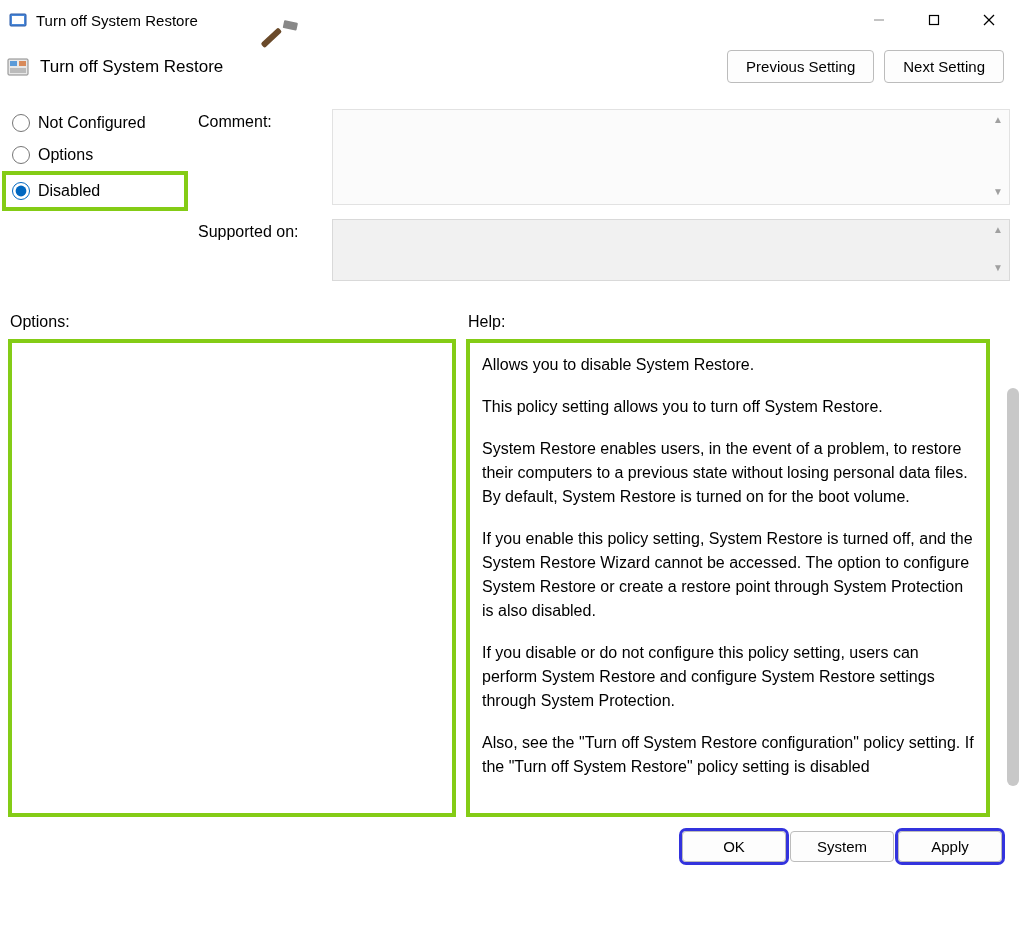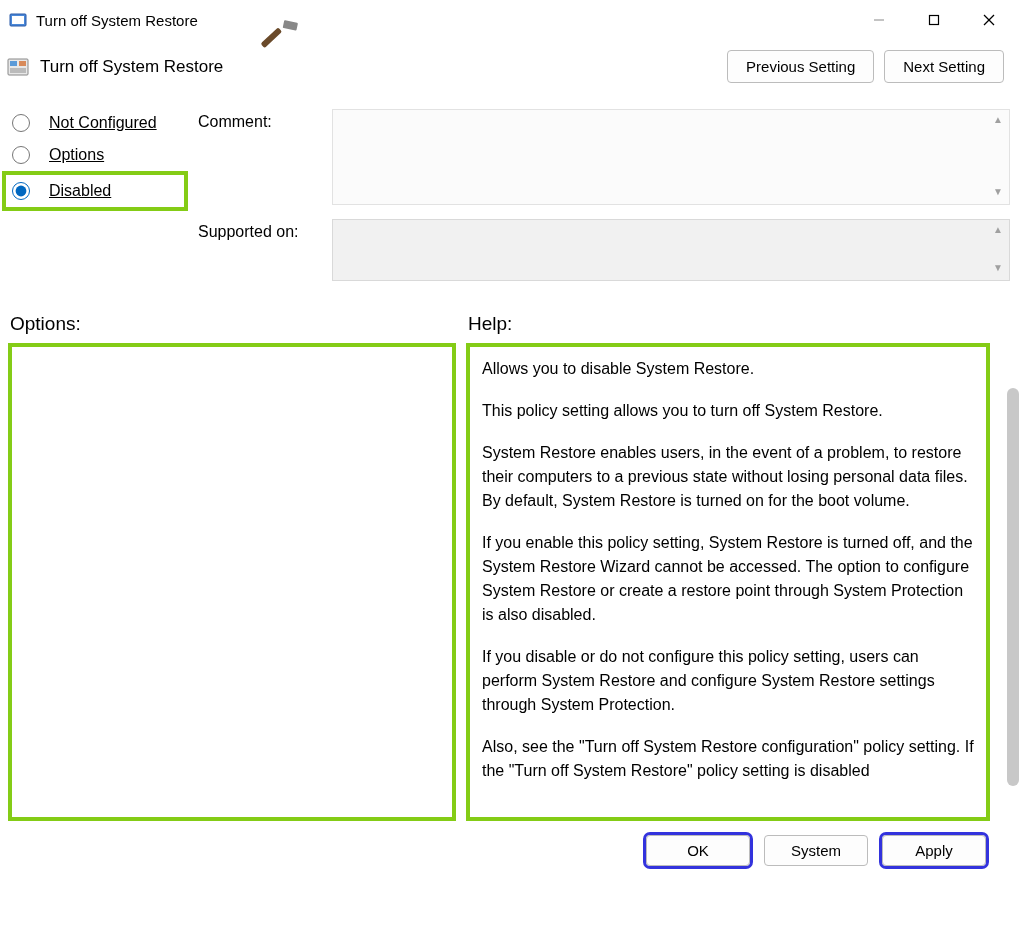--- a/index.html
+++ b/index.html
@@ -75,24 +75,23 @@
       display: flex;
       gap: 10px;
     }
     .radio-col {
       width: 180px;
       padding-top: 6px;
     }
     .radio-option {
       display: flex;
       align-items: center;
-      gap: 19px;
+      gap: 8px;
       padding: 7px 4px;
       font-size: 16px;
-      text-decoration: underline;
     }
     .radio-option input[type="radio"] {
       width: 18px; height: 18px;
       accent-color: #0067c0;
     }
     .highlight-box {
       border: 4px solid #84cc16;
       margin-left: -6px;
       padding-left: 6px;
     }
@@ -128,21 +127,21 @@
       color: #a0a0a0;
       text-align: center;
     }
     .scroll-up { top: 4px; }
     .scroll-down { bottom: 4px; }
     .panels-header {
       display: flex;
       margin-top: 18px;
       padding: 0 2px 8px 2px;
     }
-    .panels-header .lbl { font-size: 19px; }
+    .panels-header .lbl { font-size: 16px; }
     .panels-header .lbl-options { width: 458px; }
     .panels {
       display: flex;
       gap: 10px;
       padding: 0 0 0 0;
     }
     .options-panel, .help-panel {
       border: 4px solid #84cc16;
       height: 478px;
       overflow: hidden;
@@ -155,22 +154,22 @@
       right: 1px;
       top: 388px;
       width: 12px;
       height: 398px;
       background: #c8c8c8;
       border-radius: 6px;
     }
     .footer {
       display: flex;
       justify-content: flex-end;
-      gap: 14px;
-      padding: 14px 34px 0 0;
+      gap: 4px;
+      padding: 14px 18px 0 0;
     }
     .footer .btn { width: 104px; padding: 6px 0; }
     .btn-highlight {
       outline: 3px solid #3333dd;
       outline-offset: 0px;
     }
   </style>
 </head>
 <body>
 

